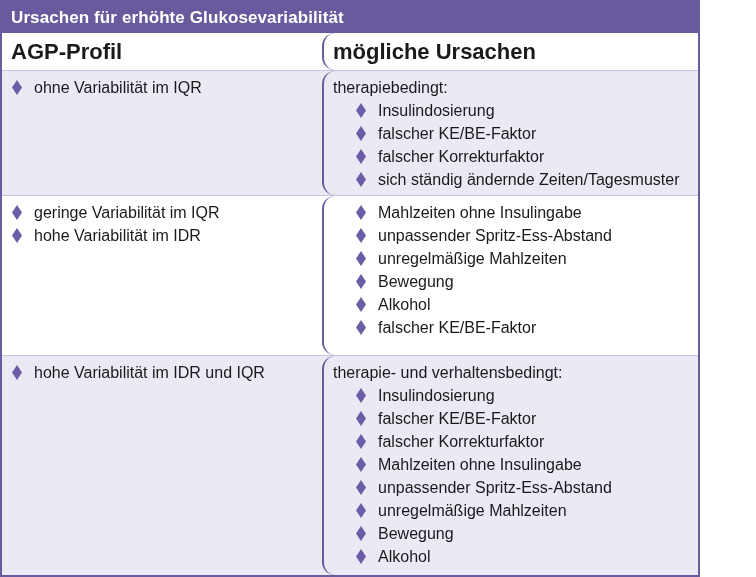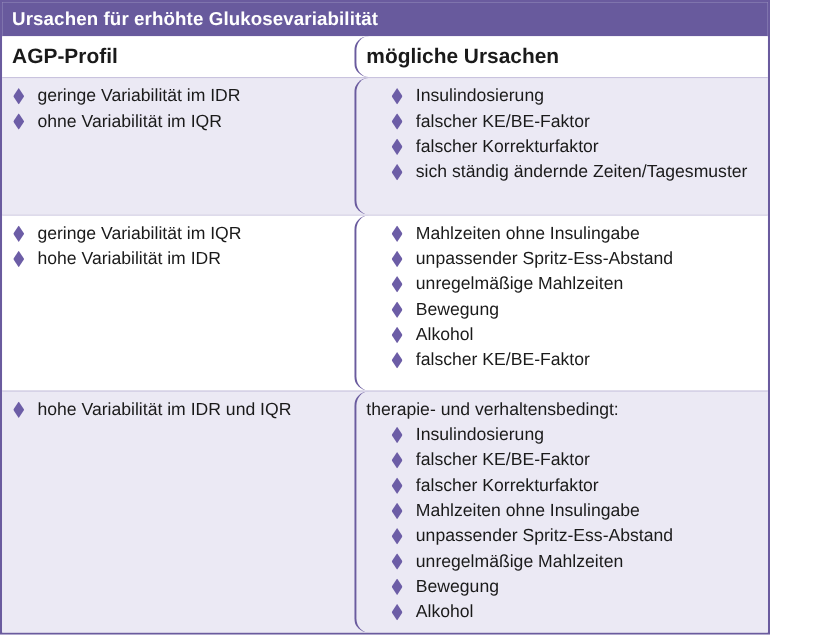--- a/index.html
+++ b/index.html
@@ -38,21 +38,21 @@
     width:100%;
   }
   .col-left{flex:0 0 320px;width:320px;}
   .col-right{flex:1 1 auto;border-left:2px solid var(--border);border-radius:13px;}
   .head-row{
     flex:0 0 37px;height:37px;
     background:#fff;
   }
   .head-cell{
     font-weight:bold;
-    font-size:19px;
+    font-size:22px;
     display:flex;align-items:center;
     padding:0 9px;
   }
   .body-row{
     border-top:1px solid var(--separator);
     overflow:hidden;
   }
   .body-row:nth-of-type(odd){background:var(--row-alt);}
   .body-row:nth-of-type(even){background:#ffffff;}
   .body-row .cell{
@@ -90,29 +90,26 @@
     <div class="col-left head-cell">AGP-Profil</div>
     <div class="col-right head-cell">mögliche Ursachen</div>
   </div>
 
   <div id="rows-host" style="display: flex; flex-direction: column; flex: 1 1 auto;">
       <div class="grid-row body-row r0">
         <div class="col-left cell">
           <ul class="bullet-list">
             <li class="bullet-item">
               <span class="diamond"></span>
-              <span class="bullet-text">geringe Variabilität im IDR</span>
-            </li>
-            <li class="bullet-item">
-              <span class="diamond"></span>
               <span class="bullet-text">ohne Variabilität im IQR</span>
             </li>
           </ul>
         </div>
         <div class="col-right cell">
+          <div class="cause-heading">therapiebedingt:</div>
           <ul class="bullet-list sub-list">
             <li class="bullet-item">
               <span class="diamond"></span>
               <span class="bullet-text">Insulindosierung</span>
             </li>
             <li class="bullet-item">
               <span class="diamond"></span>
               <span class="bullet-text">falscher KE/BE-Faktor</span>
             </li>
             <li class="bullet-item">

